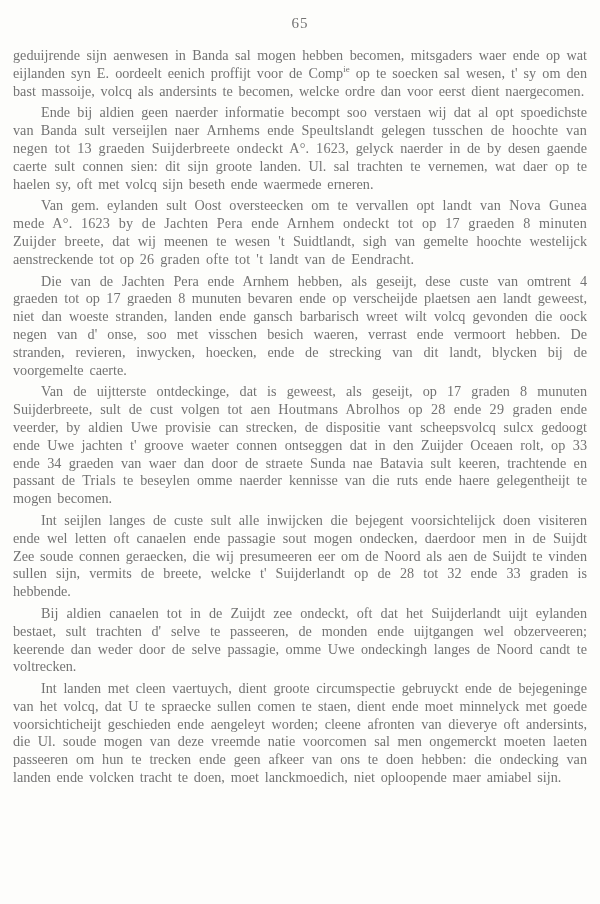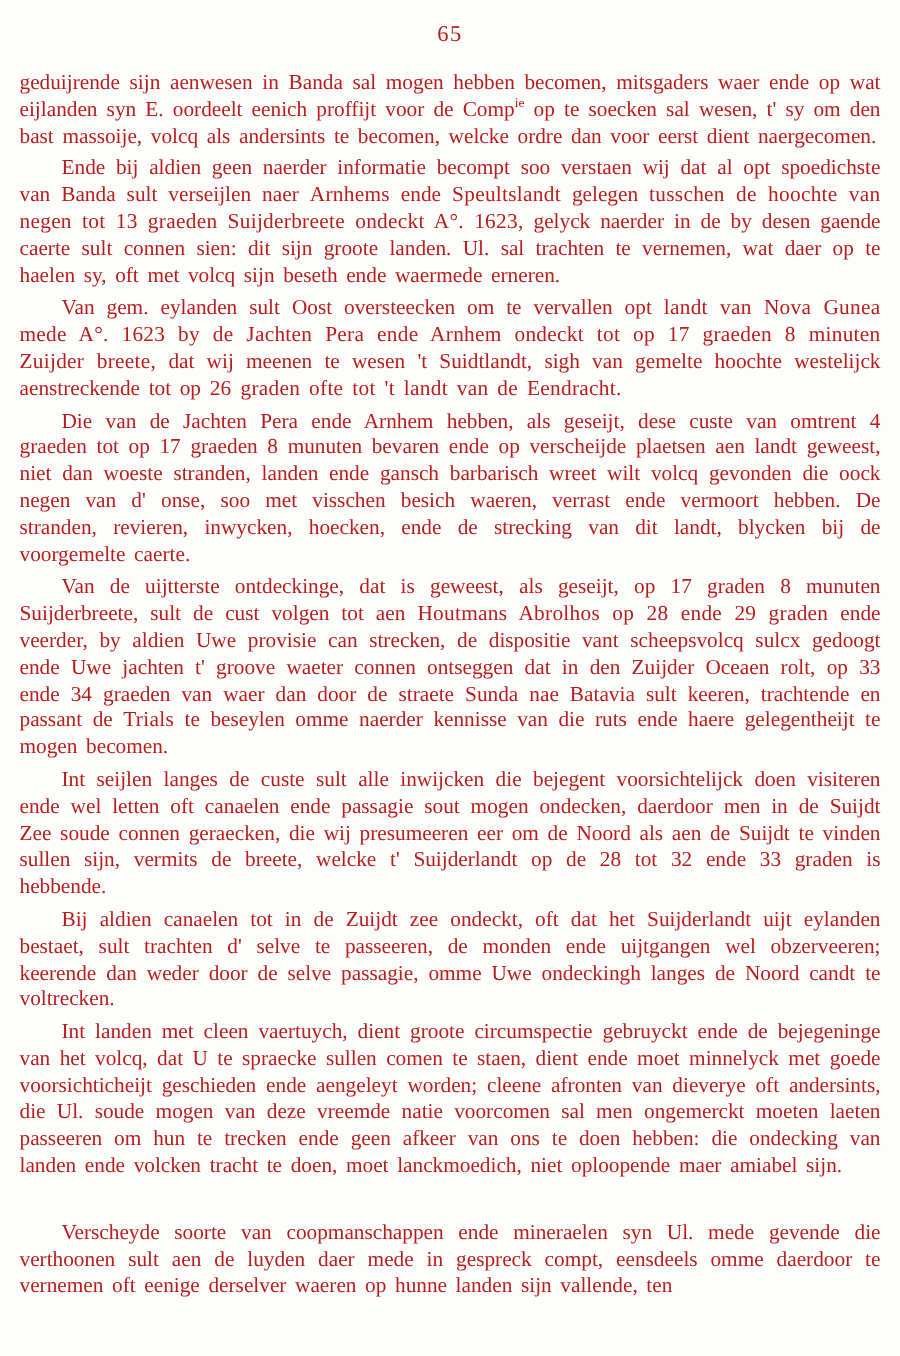--- a/index.html
+++ b/index.html
@@ -6,21 +6,21 @@
     margin: 0;
     padding: 0;
     background: #ffffff;
   }
   .page {
     position: relative;
     width: 600px;
     height: 904px;
     box-sizing: border-box;
     background: #fdfdfb;
-    color: #b91c1c;
+    color: #737373;
     font-family: "Liberation Serif", "DejaVu Serif", serif;
     padding: 14px 9px 0 9px;
     overflow: hidden;
   }
   .page-number {
     text-align: center;
     font-size: 15px;
     line-height: 18px;
     margin-bottom: 15px;
     letter-spacing: 1px;
@@ -48,15 +48,14 @@
   <div class="page-number">65</div>
   <div class="text-block">
       <p class="para"><span>geduijrende sijn aenwesen in Banda sal mogen hebben becomen, mitsgaders waer ende op wat eijlanden syn E. oordeelt eenich proffijt voor de Comp</span><sup>ie</sup><span> op te soecken sal wesen, t' sy om den bast massoije, volcq als andersints te becomen, welcke ordre dan voor eerst dient naergecomen.</span></p>
       <p class="para indent"><span>Ende bij aldien geen naerder informatie becompt soo verstaen wij dat al opt spoedichste van Banda sult verseijlen naer </span><span class="bold">Arnhems</span><span> ende </span><span class="bold">Speultslandt</span><span> gelegen </span><span class="bold">tusschen de hoochte van negen tot 13 graeden Suijderbreete ondeckt A°. 1623,</span><span> gelyck naerder in de by desen gaende caerte sult connen sien: dit sijn groote landen. Ul. sal trachten te vernemen, wat daer op te haelen sy, oft met volcq sijn beseth ende waermede erneren.</span></p>
       <p class="para indent"><span>Van gem. eylanden sult Oost oversteecken om te vervallen opt </span><span class="bold">landt van Nova Gunea mede A°. 1623 by de Jachten Pera ende Arnhem ondeckt tot op 17 graeden 8 minuten Zuijder breete,</span><span> dat wij meenen te wesen 't Suidtlandt, sigh van gemelte hoochte westelijck aenstreckende tot op </span><span class="bold">26 graden ofte tot 't landt van de Eendracht.</span></p>
       <p class="para indent"><span>Die van de Jachten Pera ende Arnhem hebben, als geseijt, dese custe van omtrent 4 graeden tot op 17 graeden 8 munuten bevaren ende op verscheijde plaetsen aen landt geweest, niet dan woeste stranden, landen ende gansch barbarisch wreet wilt volcq gevonden die oock negen van d' onse, soo met visschen besich waeren, verrast ende vermoort hebben. De stranden, revieren, inwycken, hoecken, ende de strecking van dit landt, blycken bij de voorgemelte caerte.</span></p>
       <p class="para indent"><span>Van de uijtterste ontdeckinge, dat is geweest, als geseijt, op 17 graden 8 munuten Suijderbreete, sult de cust volgen tot aen </span><span class="bold">Houtmans Abrolhos op 28 ende 29 graden</span><span> ende veerder, by aldien Uwe provisie can strecken, de dispositie vant scheepsvolcq sulcx gedoogt ende Uwe jachten t' groove waeter connen ontseggen dat in den Zuijder Oceaen rolt, op 33 ende 34 graeden van waer dan door de straete Sunda nae Batavia sult keeren, trachtende en passant de </span><span class="bold">Trials</span><span> te beseylen omme naerder kennisse van die ruts ende haere gelegentheijt te mogen becomen.</span></p>
       <p class="para indent"><span>Int seijlen langes de custe sult alle inwijcken die bejegent voorsichtelijck doen visiteren ende wel letten oft canaelen ende passagie sout mogen ondecken, daerdoor men in de Suijdt Zee soude connen geraecken, die wij presumeeren eer om de Noord als aen de Suijdt te vinden sullen sijn, vermits de breete, welcke t' Suijderlandt op de 28 tot 32 ende 33 graden is hebbende.</span></p>
       <p class="para indent"><span>Bij aldien canaelen tot in de Zuijdt zee ondeckt, oft dat het Suijderlandt uijt eylanden bestaet, sult trachten d' selve te passeeren, de monden ende uijtgangen wel obzerveeren; keerende dan weder door de selve passagie, omme Uwe ondeckingh langes de Noord candt te voltrecken.</span></p>
       <p class="para indent"><span>Int landen met cleen vaertuych, dient groote circumspectie gebruyckt ende de bejegeninge van het volcq, dat U te spraecke sullen comen te staen, dient ende moet minnelyck met goede voorsichticheijt geschieden ende aengeleyt worden; cleene afronten van dieverye oft andersints, die Ul. soude mogen van deze vreemde natie voorcomen sal men ongemerckt moeten laeten passeeren om hun te trecken ende geen afkeer van ons te doen hebben: die ondecking van landen ende volcken tracht te doen, moet lanckmoedich, niet oploopende maer amiabel sijn.</span></p>
-      <p class="para indent gap"><span>Verscheyde soorte van coopmanschappen ende mineraelen syn Ul. mede gevende die verthoonen sult aen de luyden daer mede in gespreck compt, eensdeels omme daerdoor te vernemen oft eenige derselver waeren op hunne landen sijn vallende, ten</span></p>
     </div>
 </div>
 
 </body></html>

